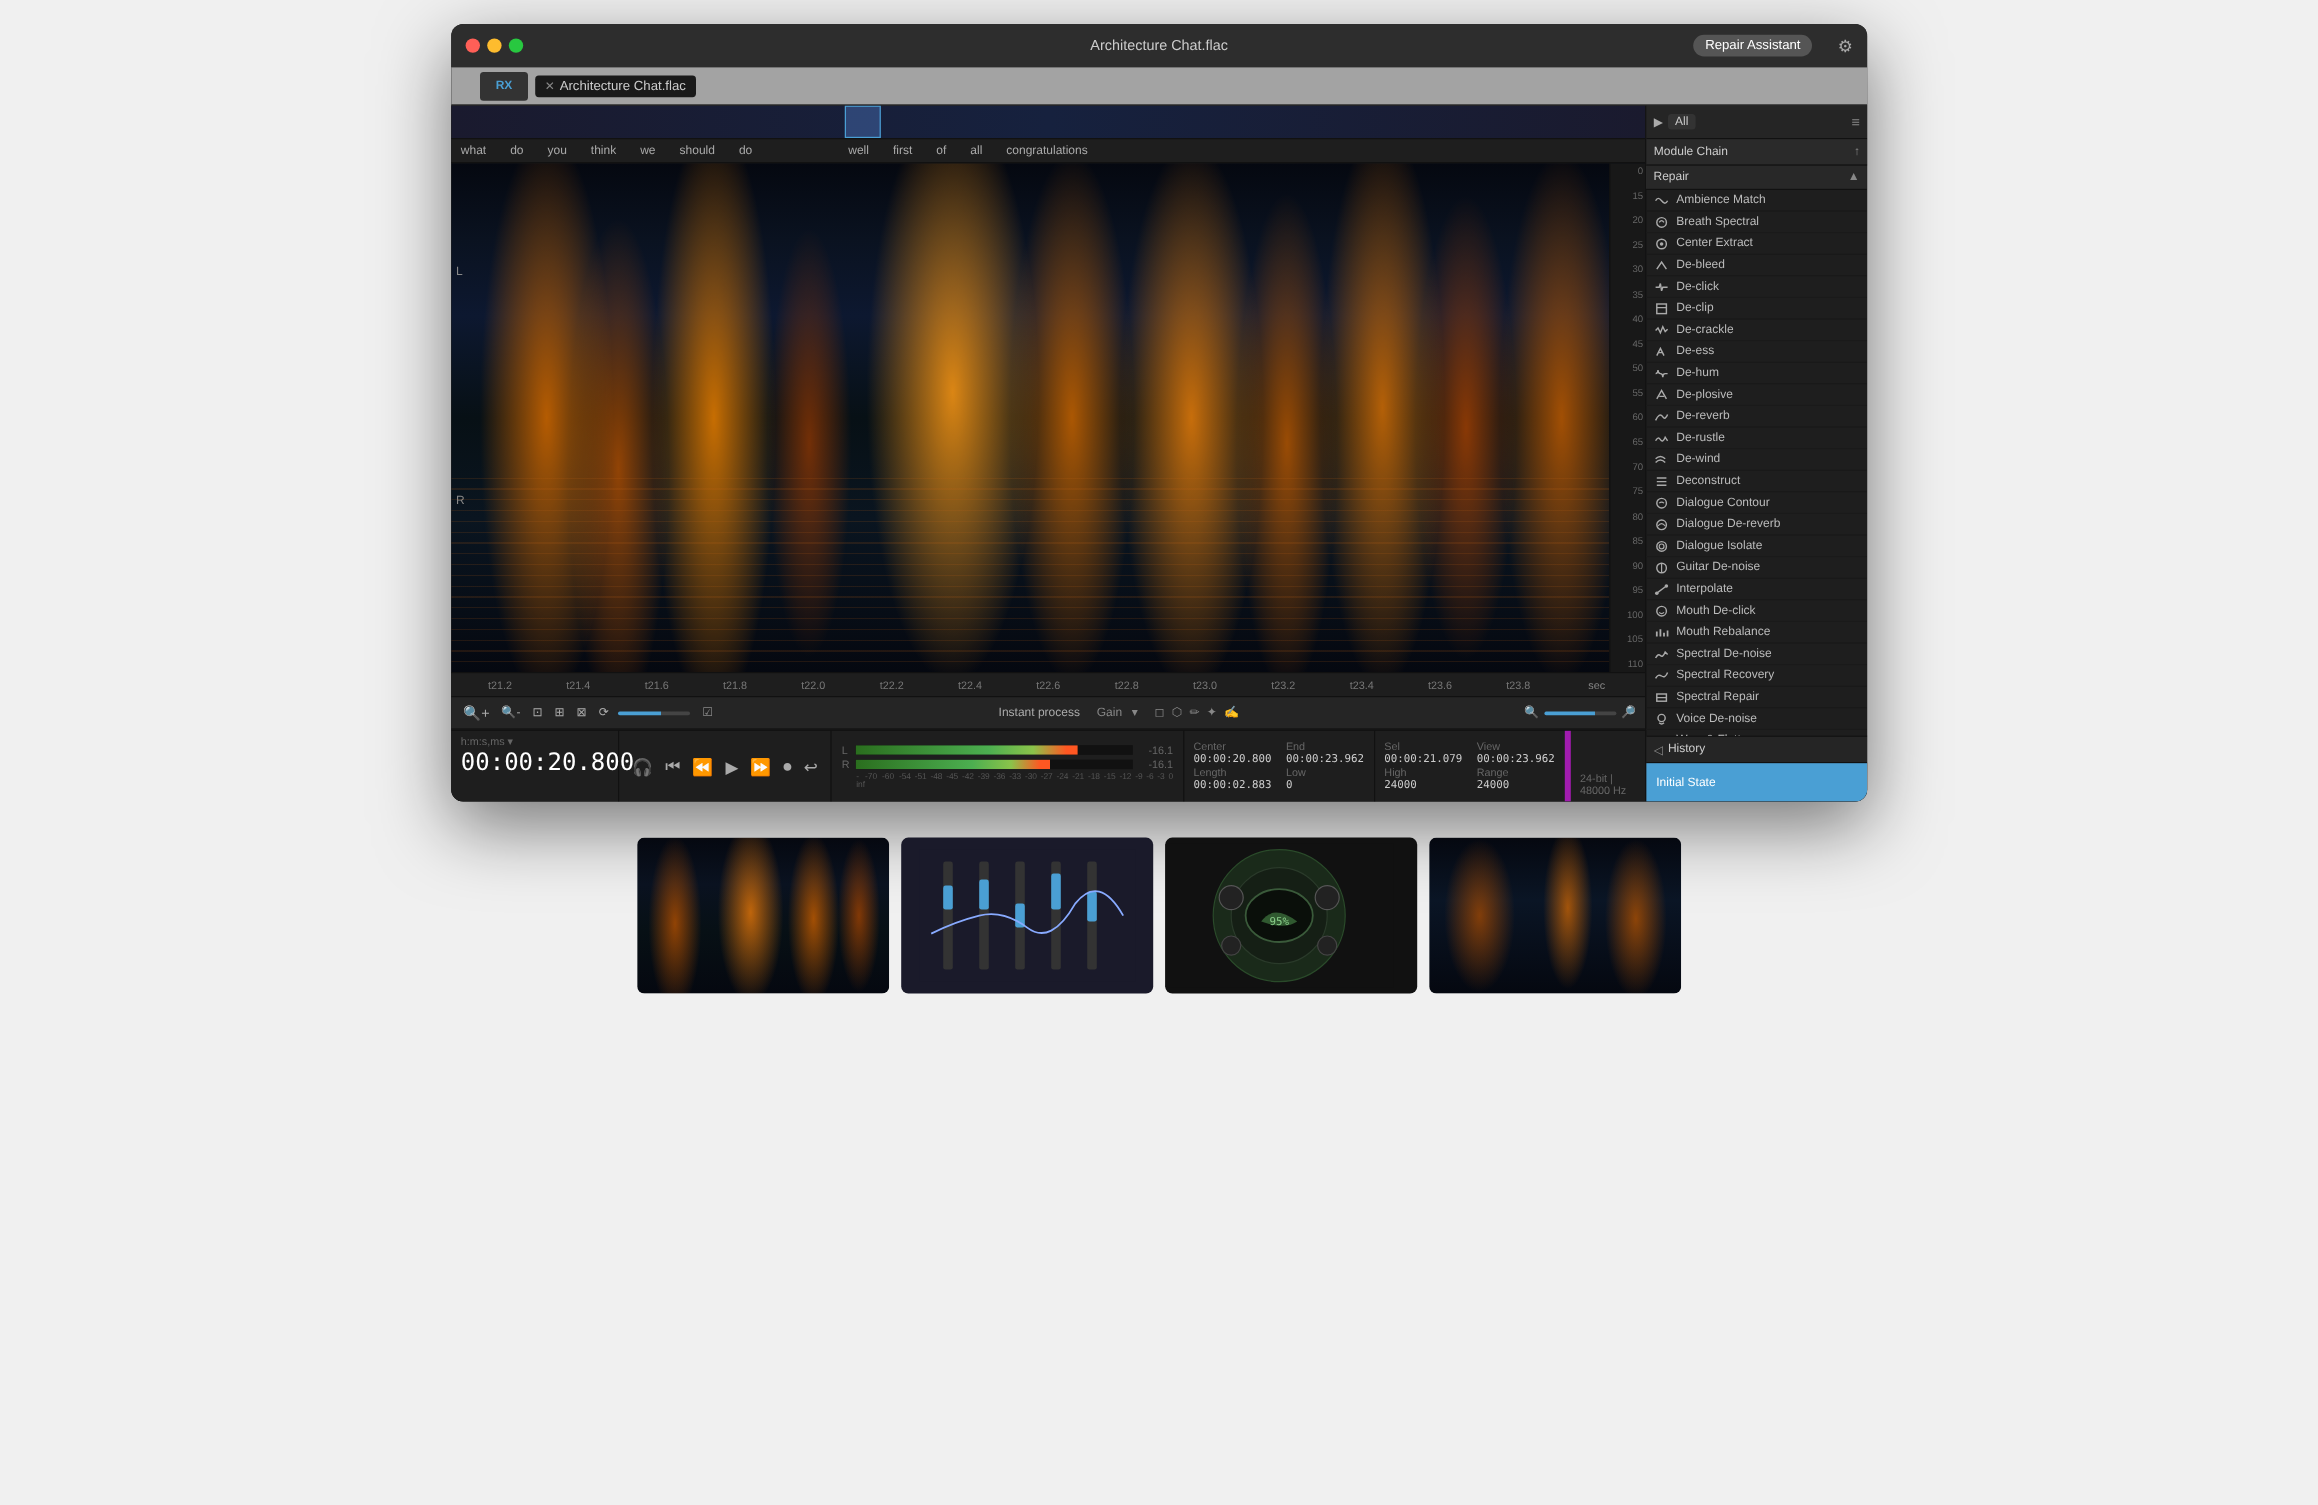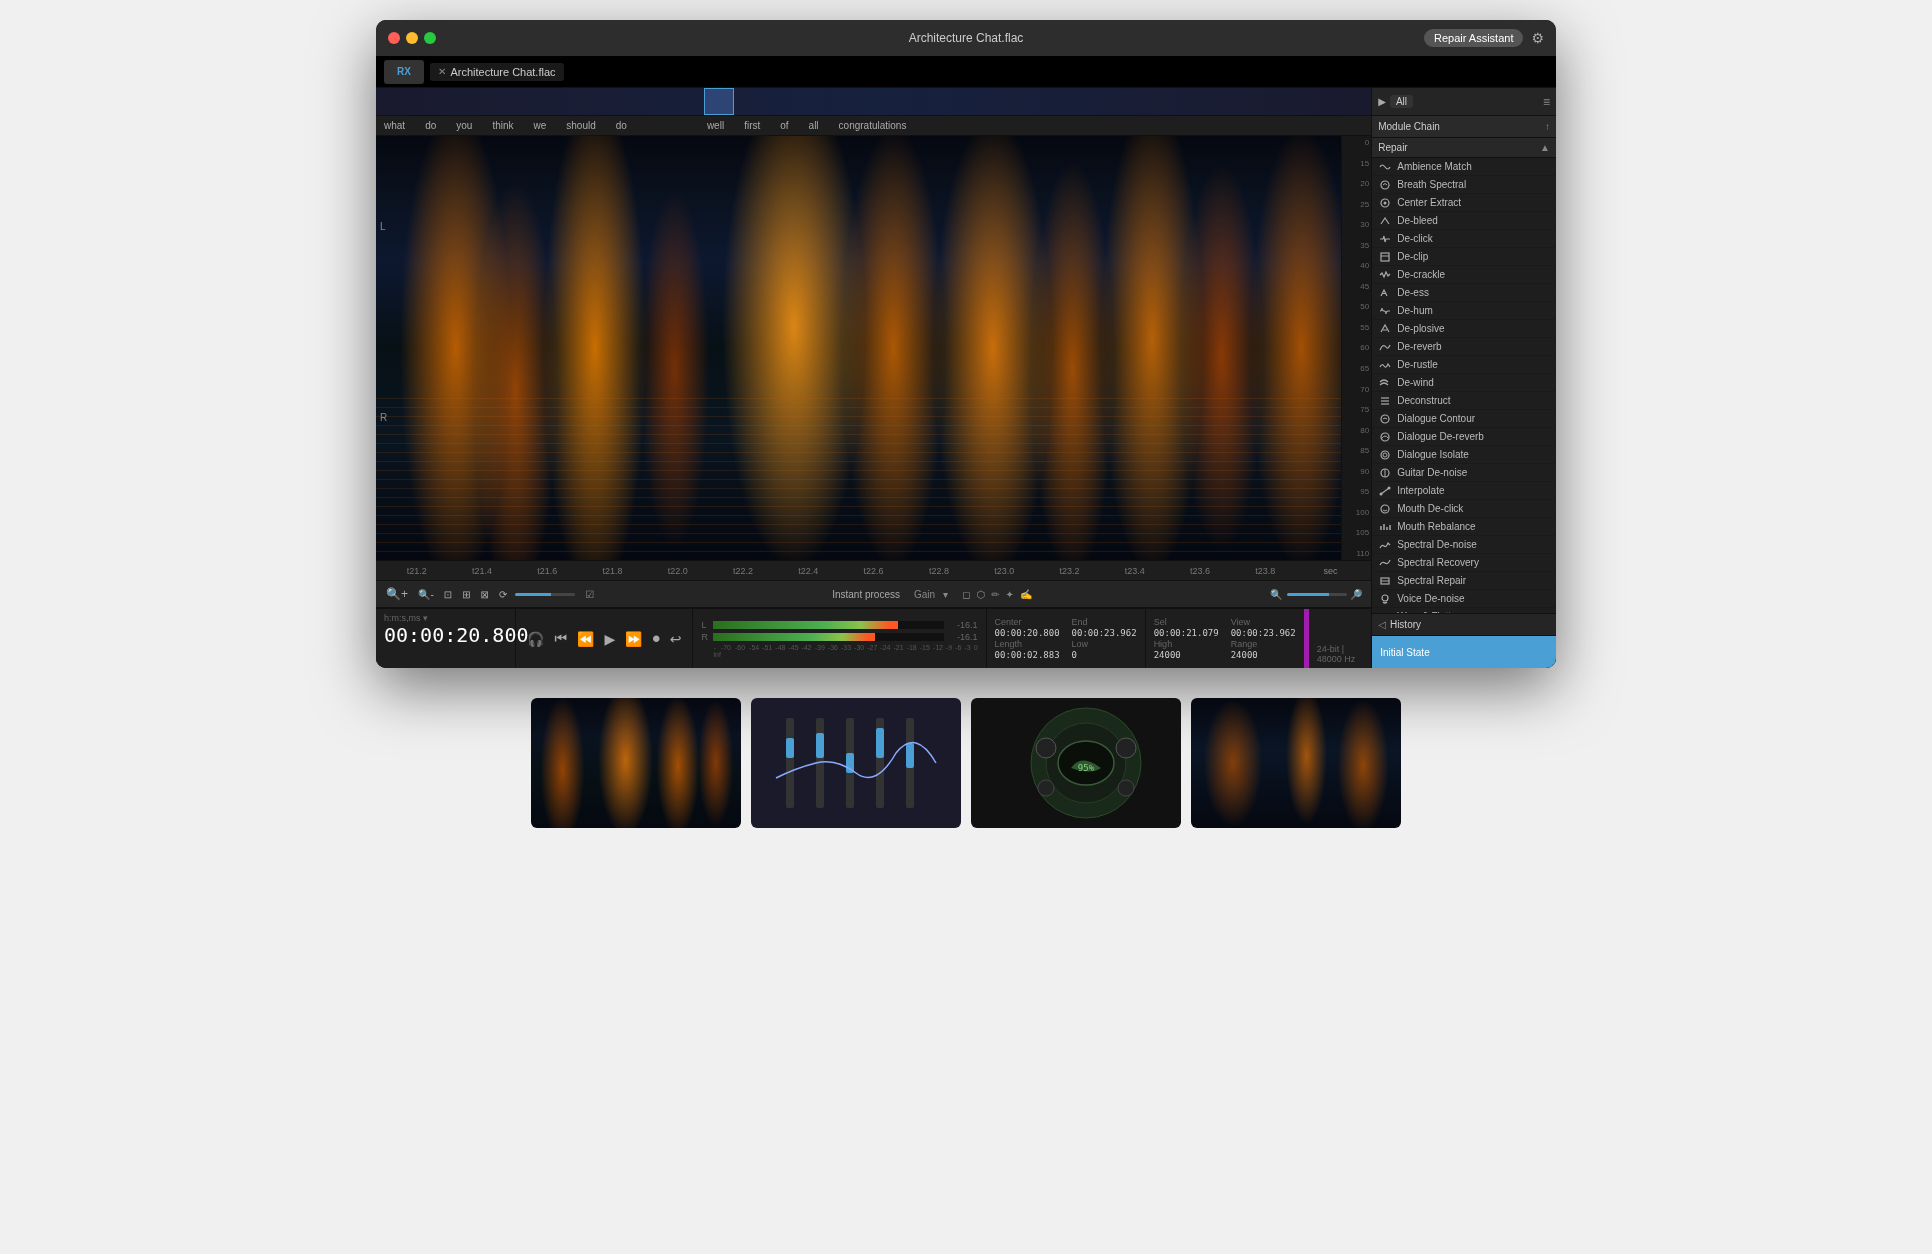--- a/index.html
+++ b/index.html
@@ -46,39 +46,39 @@
       position: absolute;
       left: 50%;
       transform: translateX(-50%);
       color: #ccc;
       font-size: 12px;
     }
     .title-bar-right {
       margin-left: auto;
       display: flex;
       align-items: center;
-      gap: 8px;
+      gap: 21px;
     }
     .repair-assistant-btn {
       background: #555;
       color: #fff;
       border: none;
       border-radius: 12px;
       padding: 3px 10px;
       font-size: 11px;
       cursor: pointer;
     }
 
     
     .toolbar {
-      background: #000000;
+      background: #a3a3a3;
       height: 32px;
       display: flex;
       align-items: center;
-      padding: 0 8px;
+      padding: 0 24px;
       gap: 6px;
       border-bottom: 1px solid #111;
     }
     .toolbar-logo {
       width: 40px;
       height: 24px;
       background: #333;
       border-radius: 3px;
       display: flex;
       align-items: center;
@@ -1091,21 +1091,21 @@
       <rect x="80" y="45" width="8" height="20" rx="2" fill="#4a9fd4"></rect>
       <rect x="110" y="10" width="8" height="90" rx="2" fill="#333"></rect>
       <rect x="110" y="20" width="8" height="30" rx="2" fill="#4a9fd4"></rect>
       <rect x="140" y="10" width="8" height="90" rx="2" fill="#333"></rect>
       <rect x="140" y="35" width="8" height="25" rx="2" fill="#4a9fd4"></rect>
 
       <path d="M10 70 Q30 60 50 55 Q70 50 90 65 Q110 80 130 45 Q150 20 170 55" stroke="#88aaff" stroke-width="1.5" fill="none"></path>
     </svg>
   </div>
 
-  <div class="thumbnail" style="background:#111;display:flex;align-items:center;justify-content:flex-end;position:relative;overflow:hidden;">
+  <div class="thumbnail" style="background:#111;display:flex;align-items:center;justify-content:flex-start;position:relative;overflow:hidden;">
     <svg width="190" height="120" viewBox="0 0 190 120">
       <rect width="190" height="120" fill="#111"></rect>
 
       <circle cx="95" cy="60" r="55" fill="#1a2a1a" stroke="#2a4a2a" stroke-width="1"></circle>
       <circle cx="95" cy="60" r="40" fill="#151f15" stroke="#2a3a2a" stroke-width="1"></circle>
 
       <ellipse cx="95" cy="60" rx="28" ry="22" fill="#0a0f0a" stroke="#3a5a3a" stroke-width="1.5"></ellipse>
       <path d="M80 65 Q90 50 110 65 Q100 72 80 65" fill="#4a8a4a" opacity="0.6"></path>
       <text x="95" y="68" text-anchor="middle" fill="#88cc88" font-size="9" font-family="monospace">95%</text>
 

